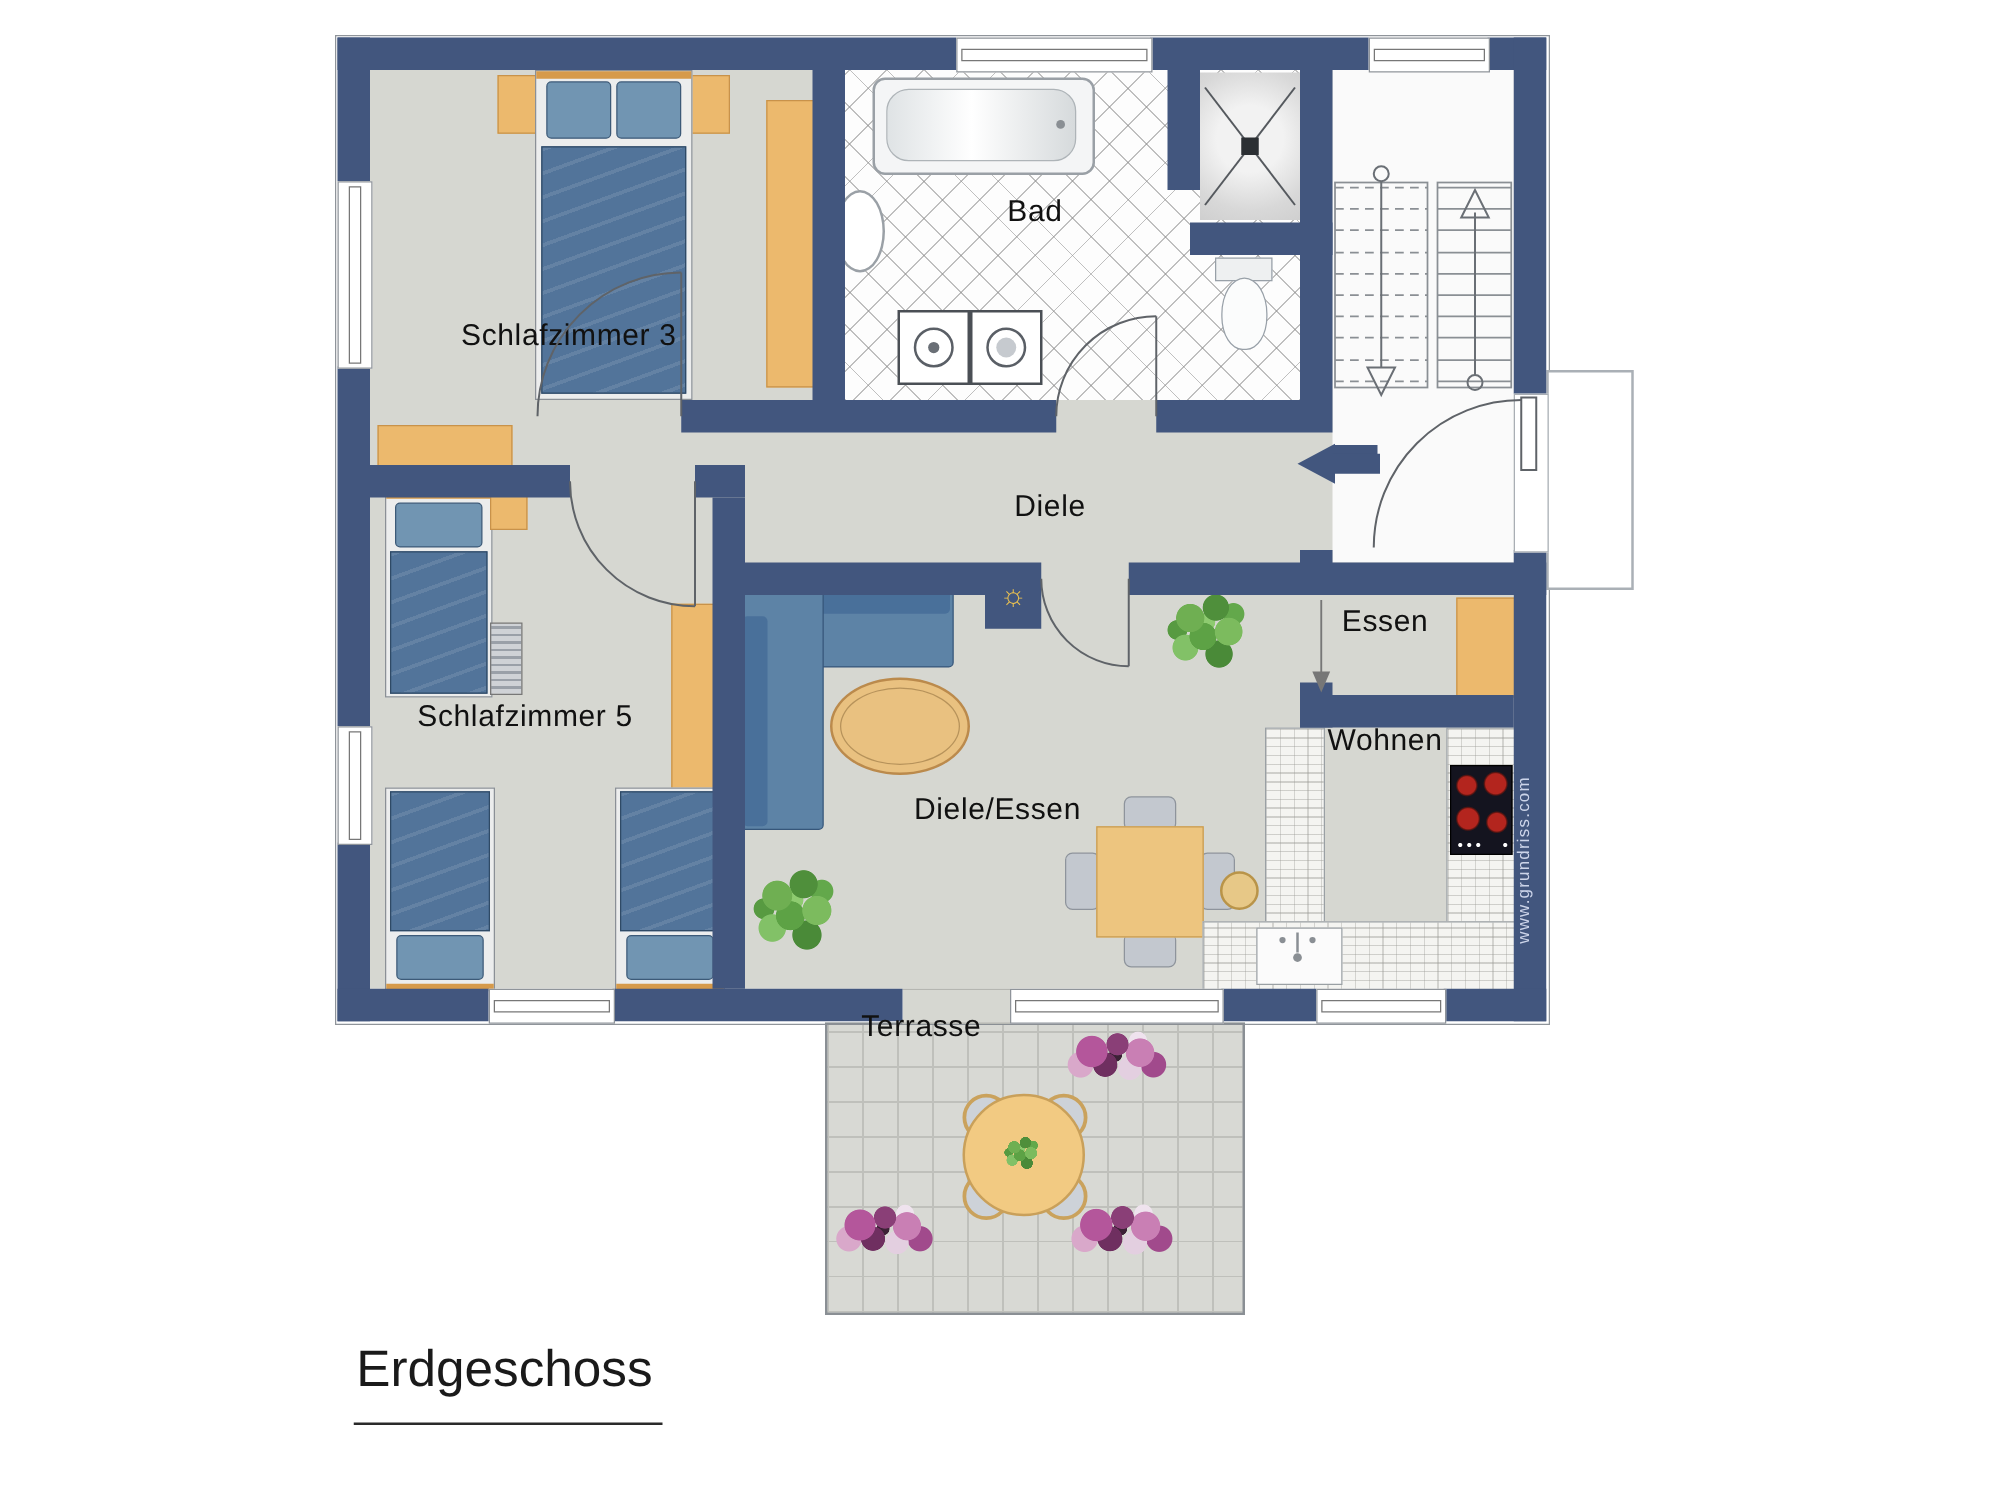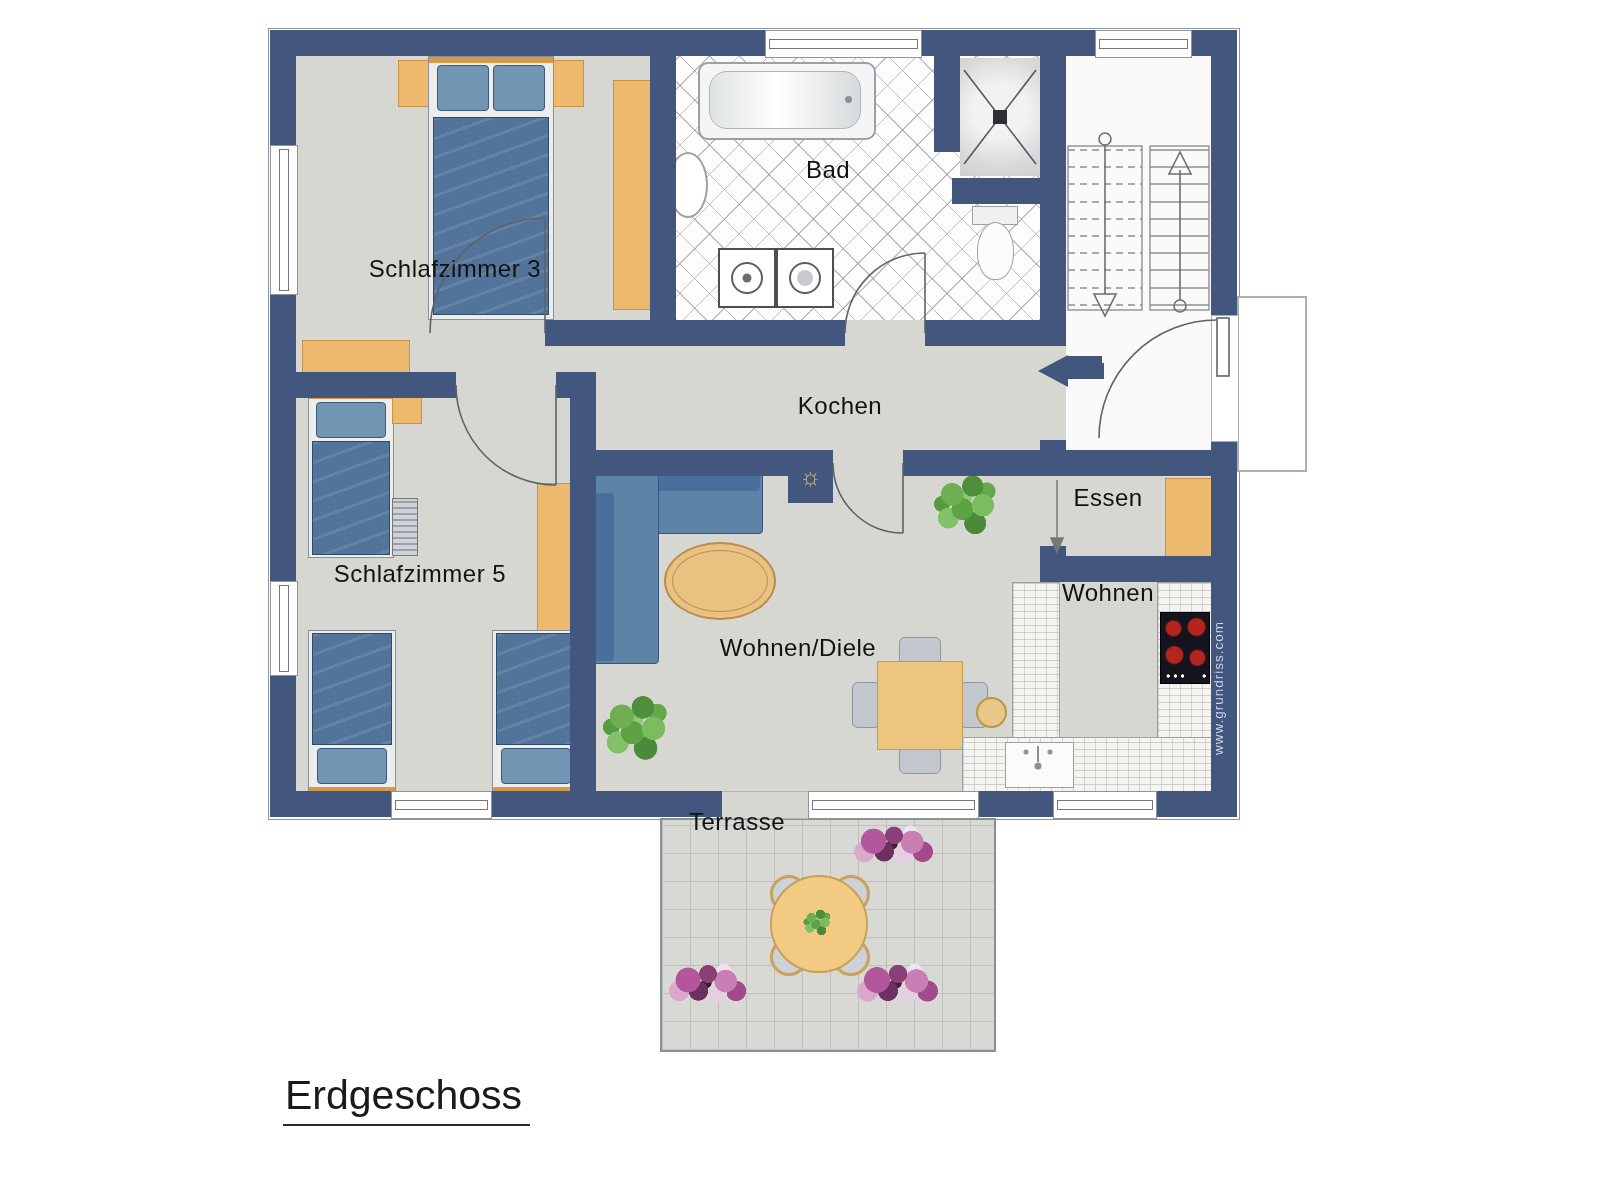--- a/index.html
+++ b/index.html
@@ -109,21 +109,21 @@
     radial-gradient(circle at 48% 46%, #3c2136 0 10%, transparent 11%),
     radial-gradient(circle at 70% 22%, #efe3ee 0 10%, transparent 11%);}
 
   .lightbox{position:absolute;left:788px;top:450px;width:45px;height:53px;background:#42567e;
     z-index:4;display:flex;align-items:center;justify-content:center;
     color:#eec34f;font-size:24px;line-height:1;}
   .watermark{position:absolute;left:1211px;top:560px;width:26px;height:256px;z-index:5;
     writing-mode:vertical-rl;transform:rotate(180deg);color:#ccd4e9;font-size:13.5px;
     letter-spacing:1px;text-align:center;}
   .title{position:absolute;left:283px;top:1072px;font-size:41px;color:#1a1a1a;
-    border-bottom:2px solid #2a2a2a;padding:0 8px 5px 2px;z-index:5;}
+    border-bottom:2px solid #2a2a2a;padding:0 8px 19px 2px;z-index:5;}
   svg.overlay{position:absolute;left:0;top:0;z-index:6;pointer-events:none;}
 </style>
 </head>
 <body>
 
 <div class="canvas">
 
   <div class="plan-outline"></div>
 
   <div class="floor floor-base"></div>
@@ -335,22 +335,22 @@
       <circle cx="1050" cy="752" r="2.5" stroke="none"></circle>
     </g>
 
     <polygon points="1068,356 1102,356 1102,364 1102,378 1068,378 1068,387 1038,371 1068,355" fill="#42567e"></polygon>
     <rect x="1066" y="363" width="38" height="16" fill="#42567e"></rect>
   </svg>
 
   <div class="rlabel" style="left:455px;top:255px">Schlafzimmer 3</div>
   <div class="rlabel" style="left:420px;top:560px">Schlafzimmer 5</div>
   <div class="rlabel" style="left:828px;top:156px">Bad</div>
-  <div class="rlabel" style="left:840px;top:392px">Kochen</div>
-  <div class="rlabel" style="left:798px;top:634px">Wohnen/Diele</div>
+  <div class="rlabel" style="left:840px;top:392px">Diele</div>
+  <div class="rlabel" style="left:798px;top:634px">Diele/Essen</div>
   <div class="rlabel" style="left:1108px;top:484px">Essen</div>
   <div class="rlabel" style="left:1108px;top:579px">Wohnen</div>
   <div class="rlabel" style="left:737px;top:808px">Terrasse</div>
 
   <div class="watermark">www.grundriss.com</div>
   <div class="title">Erdgeschoss</div>
 
 </div>
 
 </body></html>

